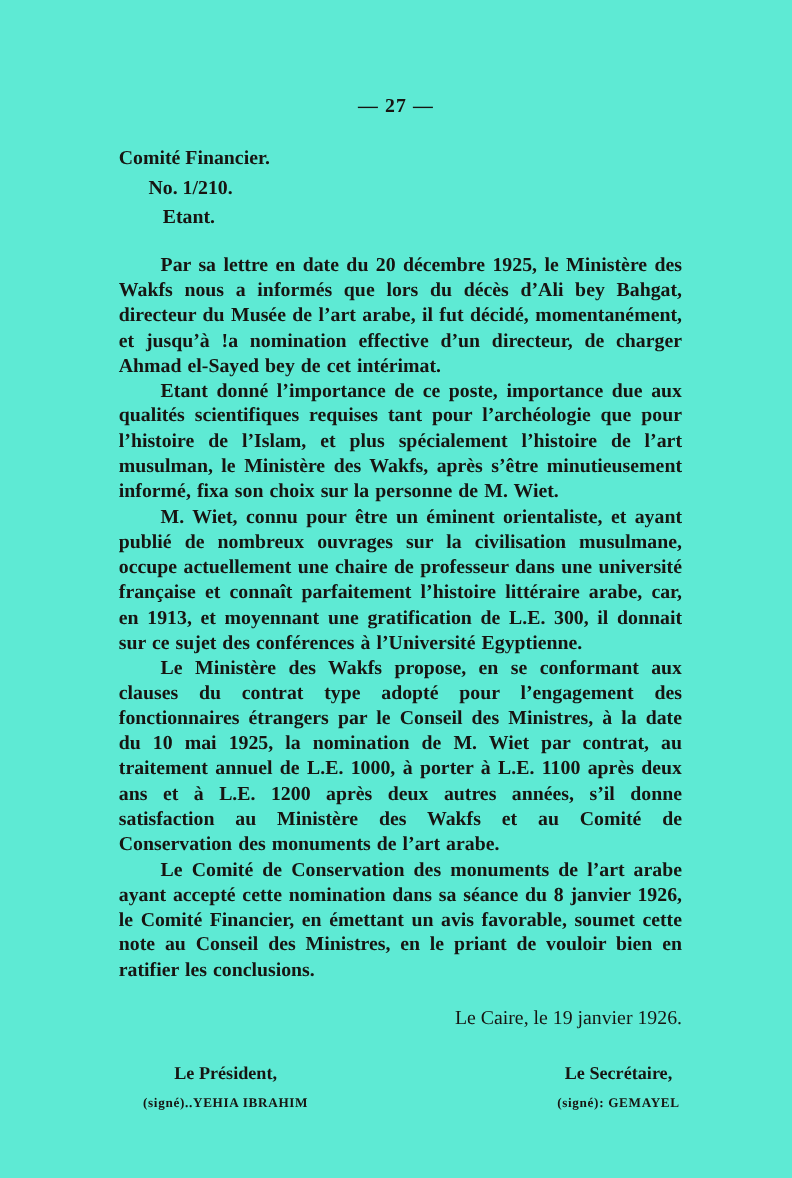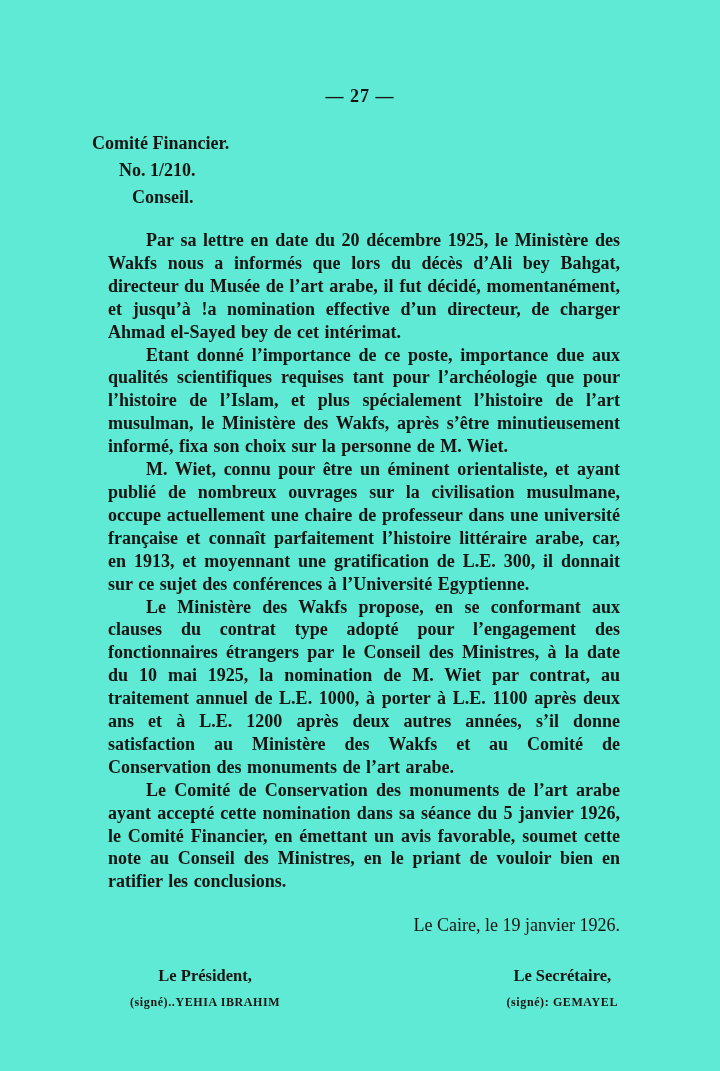--- a/index.html
+++ b/index.html
@@ -22,21 +22,21 @@
     left: 0;
     width: 720px;
     text-align: center;
     font-size: 18px;
     font-weight: bold;
     letter-spacing: 1px;
   }
   .heading {
     position: absolute;
     top: 130px;
-    left: 92px;
+    left: 108px;
     font-size: 18px;
     font-weight: bold;
     line-height: 27px;
   }
   .heading .line-number { margin-left: 27px; }
   .heading .line-subject { margin-left: 40px; }
   .content {
     position: absolute;
     top: 229px;
     left: 108px;
@@ -83,29 +83,29 @@
 </head>
 <body>
 
 <div class="page">
 
   <div class="page-number">— 27 —</div>
 
   <div class="heading">
     <div class="line-committee">Comité Financier.</div>
     <div class="line-number">No. 1/210.</div>
-    <div class="line-subject">Conseil.</div>
+    <div class="line-subject">Etant.</div>
   </div>
 
   <div class="content">
     <p class="body-par">Par sa lettre en date du 20 décembre 1925, le Ministère des Wakfs nous a informés que lors du décès d’Ali bey Bahgat, directeur du Musée de l’art arabe, il fut décidé, momentanément, et jusqu’à !a nomination effective d’un directeur, de charger Ahmad el-Sayed bey de cet intérimat.</p>
     <p class="body-par">Etant donné l’importance de ce poste, importance due aux qualités scientifiques requises tant pour l’archéologie que pour l’histoire de l’Islam, et plus spécialement l’histoire de l’art musulman, le Ministère des Wakfs, après s’être minutieusement informé, fixa son choix sur la personne de M. Wiet.</p>
     <p class="body-par">M. Wiet, connu pour être un éminent orientaliste, et ayant publié de nombreux ouvrages sur la civilisation musulmane, occupe actuellement une chaire de professeur dans une université française et connaît parfaitement l’histoire littéraire arabe, car, en 1913, et moyennant une gratification de L.E. 300, il donnait sur ce sujet des conférences à l’Université Egyptienne.</p>
     <p class="body-par">Le Ministère des Wakfs propose, en se conformant aux clauses du contrat type adopté pour l’engagement des fonctionnaires étrangers par le Conseil des Ministres, à la date du 10 mai 1925, la nomination de M. Wiet par contrat, au traitement annuel de L.E. 1000, à porter à L.E. 1100 après deux ans et à L.E. 1200 après deux autres années, s’il donne satisfaction au Ministère des Wakfs et au Comité de Conservation des monuments de l’art arabe.</p>
-    <p class="body-par">Le Comité de Conservation des monuments de l’art arabe ayant accepté cette nomination dans sa séance du 5 janvier 1926, le Comité Financier, en émettant un avis favorable, soumet cette note au Conseil des Ministres, en le priant de vouloir bien en ratifier les conclusions.</p>
+    <p class="body-par">Le Comité de Conservation des monuments de l’art arabe ayant accepté cette nomination dans sa séance du 8 janvier 1926, le Comité Financier, en émettant un avis favorable, soumet cette note au Conseil des Ministres, en le priant de vouloir bien en ratifier les conclusions.</p>
 
     <p class="dateline">Le Caire, le 19 janvier 1926.</p>
 
     <div class="signatures">
       <div class="sig-block">
         <div class="sig-title">Le Président,</div>
         <div class="sig-name">(signé)..YEHIA IBRAHIM</div>
       </div>
       <div class="sig-block">
         <div class="sig-title">Le Secrétaire,</div>

